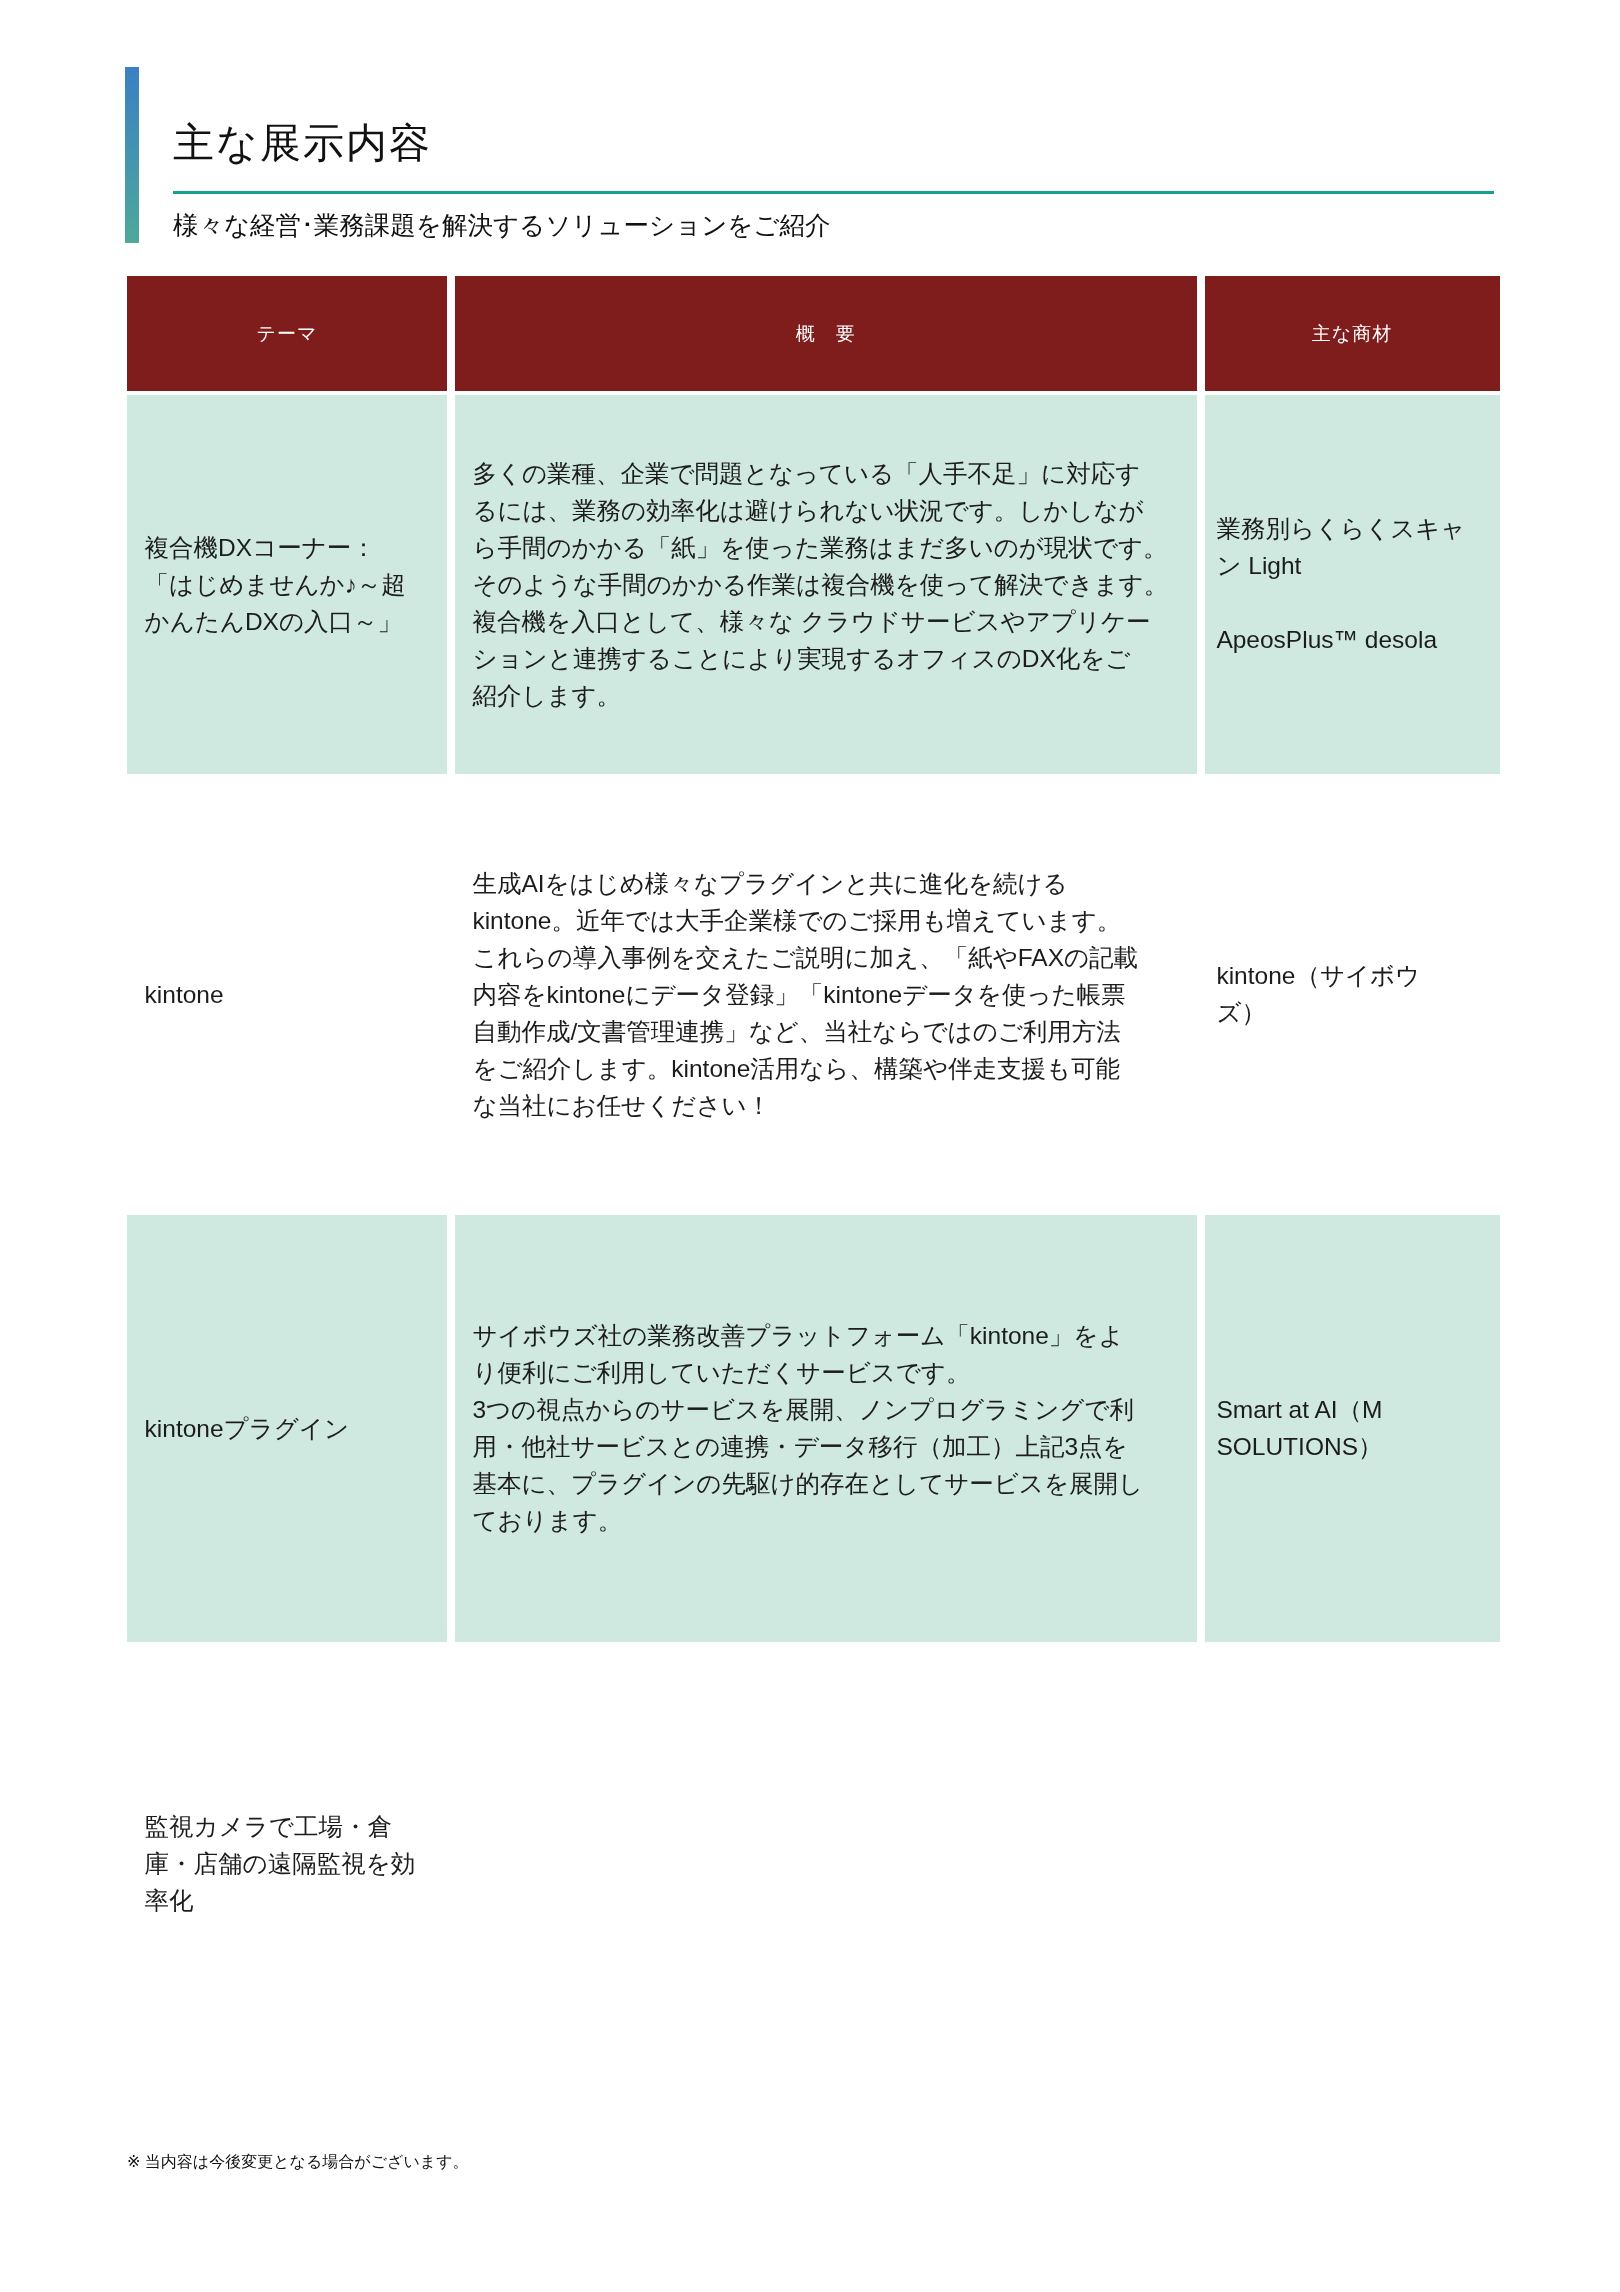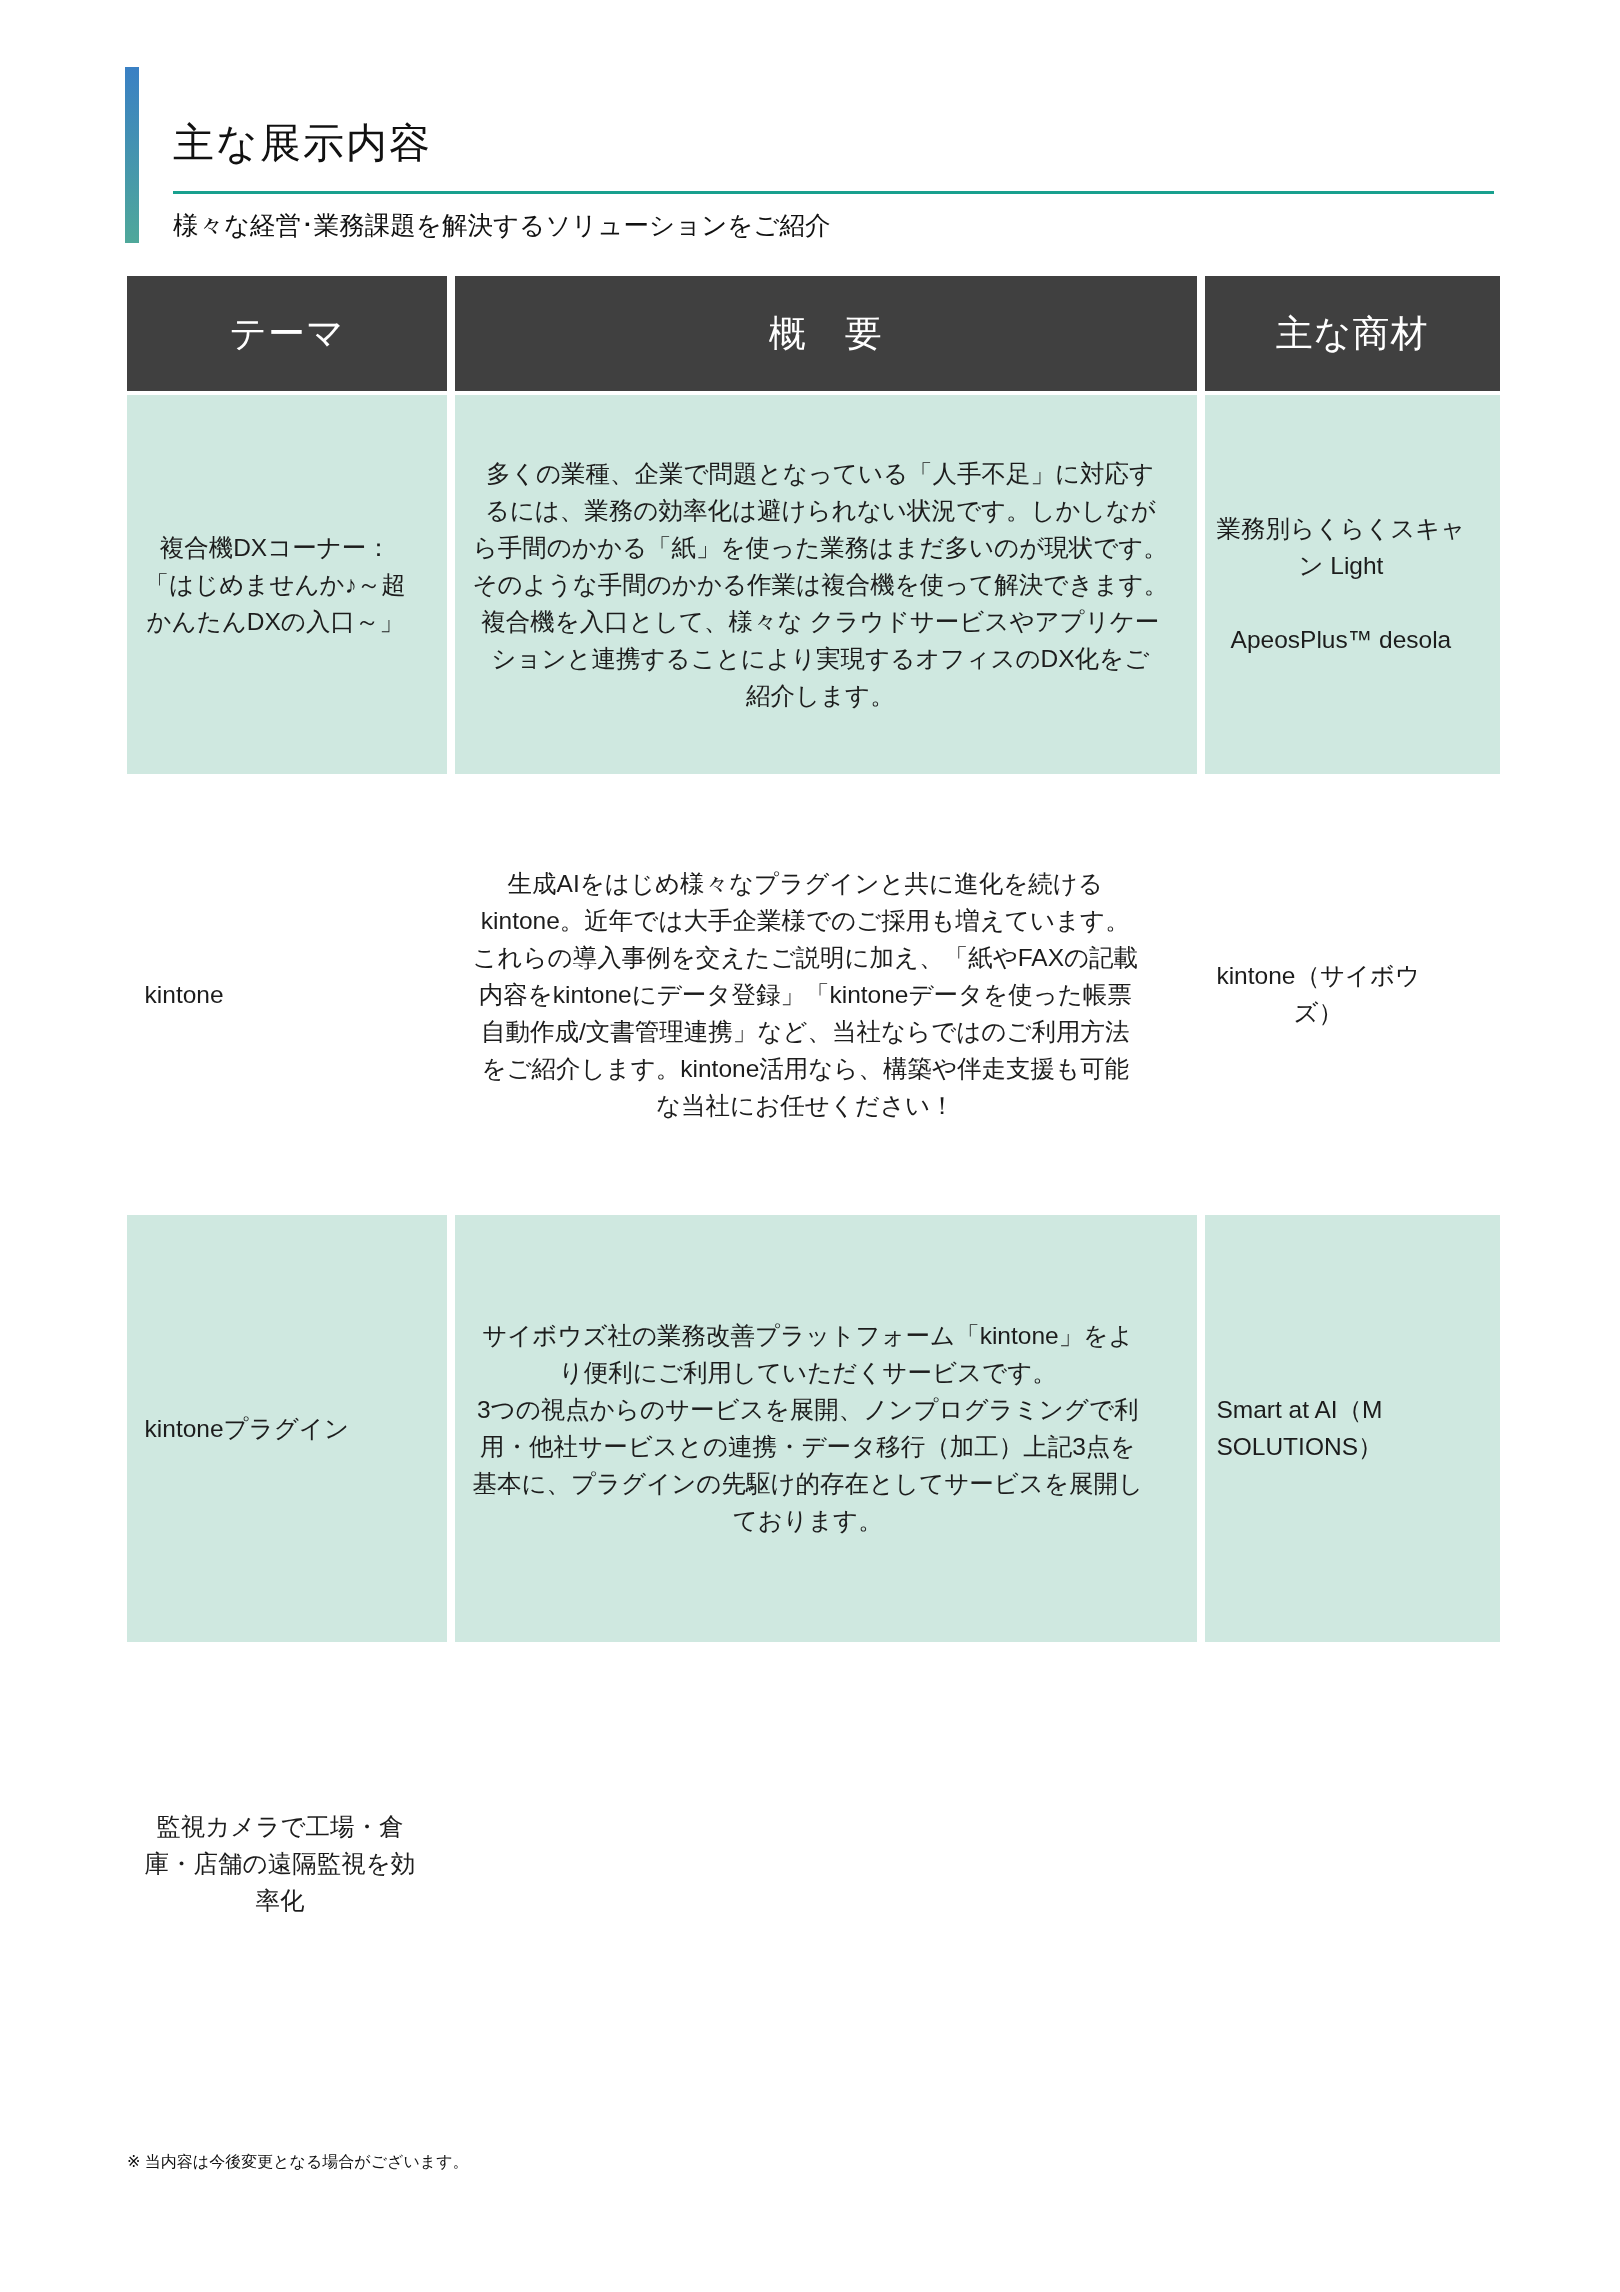--- a/index.html
+++ b/index.html
@@ -44,37 +44,36 @@
     position: absolute;
     left: 127px; top: 276px;
     width: 1372px;
     display: grid;
     grid-template-columns: 320px 742px 295px;
     grid-template-rows: 115px 379px 433px 427px 436px;
     column-gap: 7.8px;
     row-gap: 3.9px;
   }
   .th {
-    background: #404040;
+    background: #7f1d1d;
     color: #ffffff;
     display: flex;
     align-items: center;
     justify-content: center;
-    font-size: 37px;
+    font-size: 19px;
     letter-spacing: 1px;
   }
   .cell {
     display: flex;
     align-items: center;
     font-size: 24.5px;
   }
   .cell .txt {
     white-space: pre-wrap;
     line-height: 37px;
-    text-align: center;
   }
   .green { background: #cfe8e0; }
   .theme-cell    { padding: 0 9.8px 0 17.6px; }
   .overview-cell { padding: 0 11.8px 0 17.6px; }
   .products-cell { padding: 0 5.9px  0 11.8px; }
   .footnote {
     position: absolute;
     left: 127px; top: 2152px;
     font-size: 16px;
     color: #111111;

